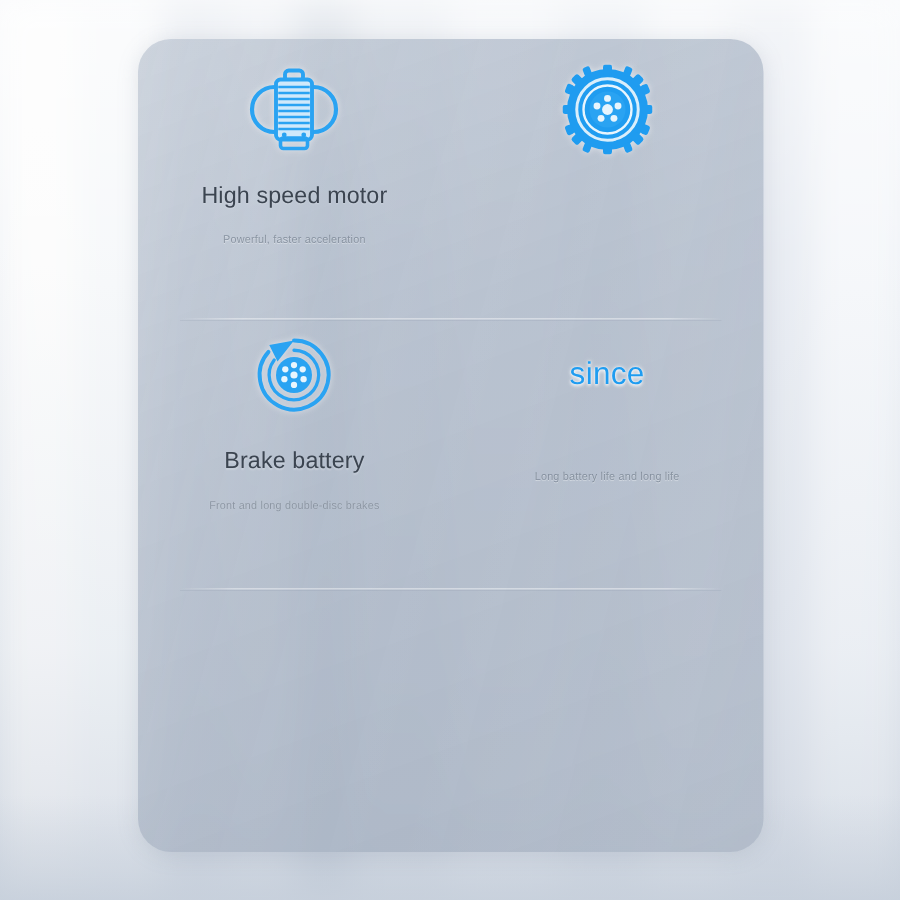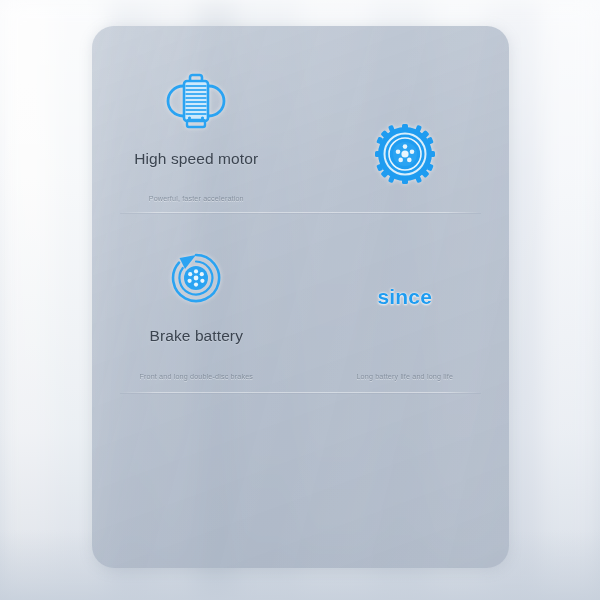--- a/index.html
+++ b/index.html
@@ -98,21 +98,21 @@
     height: 100%;
     box-sizing: border-box;
     padding: 6px 0 4px 0;
   }
 
   .cell {
     position: relative;
     display: flex;
     flex-direction: column;
     align-items: center;
-    justify-content: flex-end;
+    justify-content: flex-start;
     padding: 6px 8px;
     box-sizing: border-box;
   }
 
   .icon-wrap {
     height: 70px;
     display: flex;
     align-items: center;
     justify-content: center;
     margin-bottom: 14px;
@@ -121,21 +121,21 @@
   .feat-title {
     font-size: 15.5px;
     color: #3b4450;
     letter-spacing: 0.1px;
     text-align: center;
     line-height: 1.2;
     text-shadow: 0 1px 1px rgba(255,255,255,0.22);
   }
 
   .feat-sub {
-    margin-top: 26px;
+    margin-top: 14px;
     font-size: 7.2px;
     text-align: center;
     color: rgba(96,108,124,0.62);
     letter-spacing: 0.15px;
     line-height: 1.25;
     text-shadow: 0 0.5px 0.5px rgba(255,255,255,0.45);
     filter: blur(0.45px);
     transform: scaleY(1.05);
   }
 
@@ -155,21 +155,21 @@
   .divider.d1 { top: 186px; }
   .divider.d2 { top: 366px; }
 
   
   svg.glyph { display: block; }
   .blue-soft-glow { filter: drop-shadow(0 0 2px rgba(255,255,255,0.55)); }
 
   
   .since-logo {
     font-size: 21px;
-    font-weight: 700;
+    font-weight: 400;
     color: #1f9cf0;
     letter-spacing: 0.2px;
     text-shadow:
       0 0 1px rgba(255,255,255,0.95),
       0 0 3px rgba(255,255,255,0.85),
       0 1px 2px rgba(255,255,255,0.6);
   }
 </style>
 </head>
 <body>

